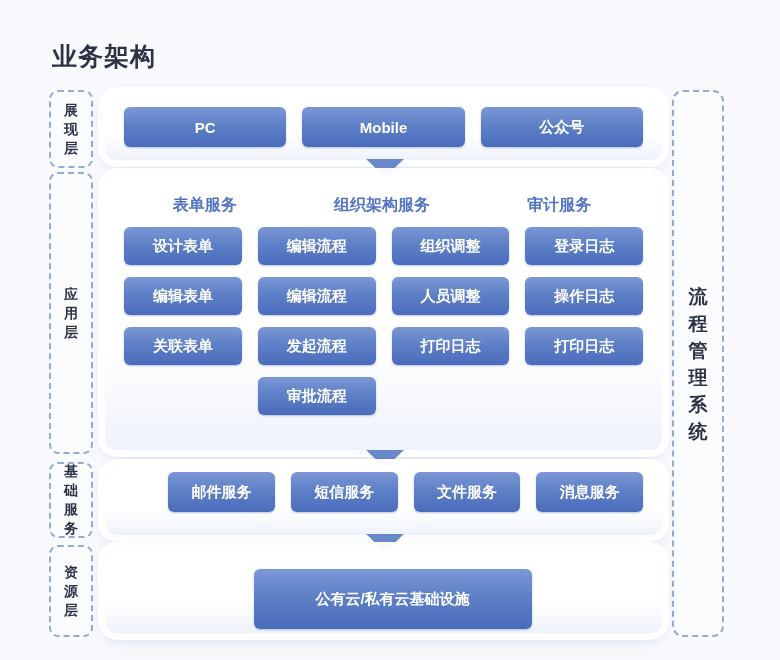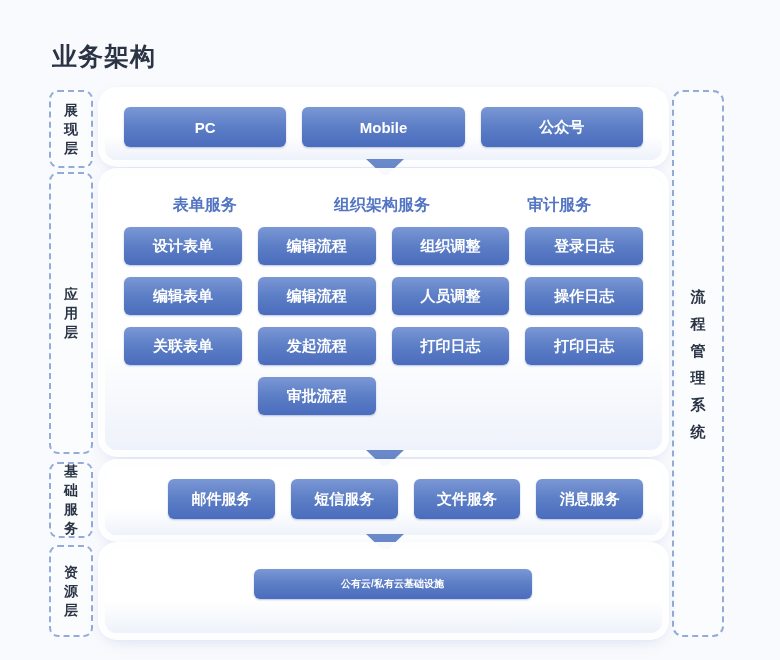--- a/index.html
+++ b/index.html
@@ -53,21 +53,21 @@
     left: 672px; top: 90px;
     width: 52px; height: 547px;
     border: 2px dashed #93abd6;
     border-radius: 11px;
     background: #fbfcfe;
     display: flex;
     align-items: center;
     justify-content: center;
   }
   #tag-system .vtext {
-    font-size: 15px;
+    font-size: 19px;
     font-weight: bold;
     color: #2b3445;
     width: 20px;
     line-height: 27px;
     text-align: center;
   }
 
   
   .panel {
     position: absolute;
@@ -129,30 +129,30 @@
     position: absolute;
     left: 19px; right: 19px; top: 52px;
     display: flex;
     gap: 16px;
   }
   .app-col { flex: 1; display: flex; flex-direction: column; gap: 12px; }
   .app-col .btn { height: 38px; }
   .app-col .btn.empty { visibility: hidden; }
 
   
-  #basic-row { top: 13px; padding-left: 44px; }
+  #basic-row { top: 6px; padding-left: 44px; }
   #basic-row .btn { flex: 1; height: 40px; }
 
   
   #resource-row {
     position: absolute;
     left: 0; right: 0; top: 20px;
     display: flex; justify-content: center;
   }
-  #resource-row .btn { width: 278px; height: 30px; font-size: 10px; margin-left: 18px; }
+  #resource-row .btn { width: 278px; height: 60px; font-size: 15px; margin-left: 18px; }
 
   
   .arrow {
     position: absolute;
     left: 366px;
     width: 38px; height: 20px;
     pointer-events: none;
   }
   #arrow-1 { top: 158px; }
   #arrow-2 { top: 449px; }

